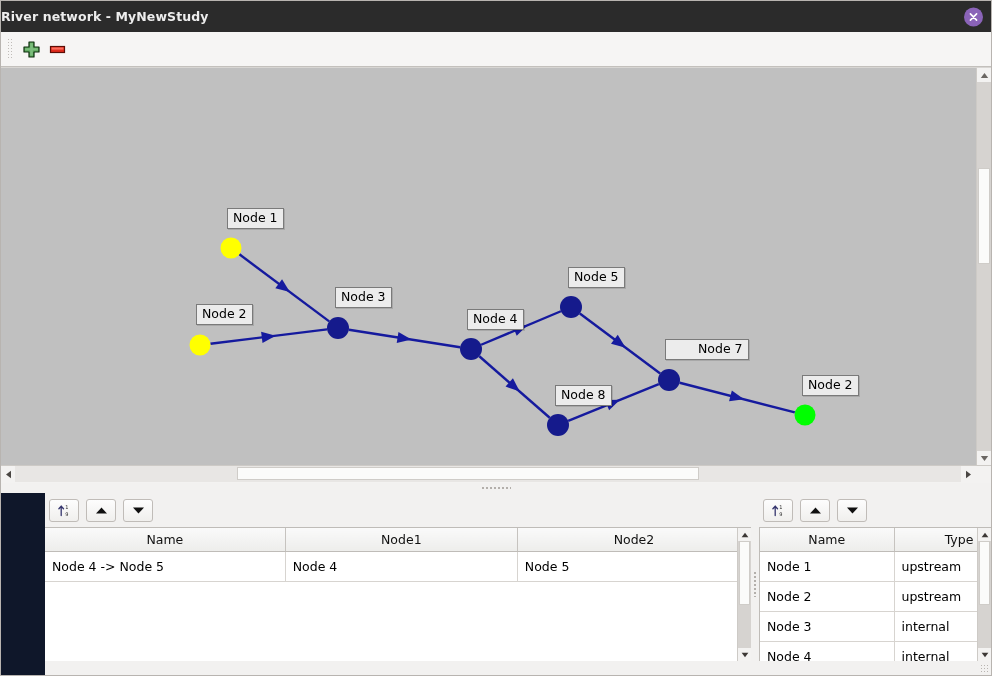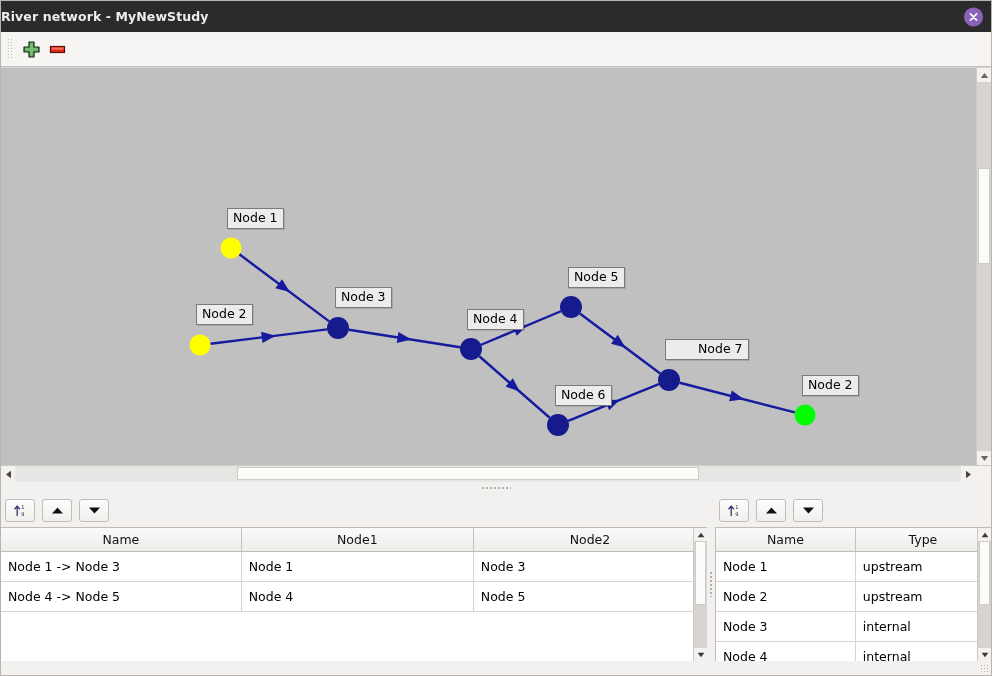--- a/index.html
+++ b/index.html
@@ -181,21 +181,22 @@
     width: 30px; height: 4px;
     background-image: radial-gradient(#b3afab 0.8px, transparent 0.9px);
     background-size: 4px 4px;
   }
 
   
   .bottom {
     flex: 1 1 auto;
     display: flex;
     min-height: 0;
-    background: #a16207;
+    background: #0f172a;
+    padding-left: 44px;
   }
   .pane {
     display: flex;
     flex-direction: column;
     min-width: 0;
     background: #f2f1f0;
   }
   .pane-left { width: 706px; flex: 0 0 706px; }
   .pane-right { flex: 1 1 auto; }
   .vsplitter {
@@ -366,21 +367,21 @@
             <circle cx="668" cy="312" r="11" fill="#151a8c"></circle>
             <circle cx="804" cy="347" r="10.5" fill="#00ff00"></circle>
           </g>
       </svg>
       <div id="label-layer">
           <div class="node-label" style="left: 226px; top: 140px;">Node 1</div>
           <div class="node-label" style="left: 195px; top: 236px;">Node 2</div>
           <div class="node-label" style="left: 334px; top: 219px;">Node 3</div>
           <div class="node-label" style="left: 466px; top: 241px;">Node 4</div>
           <div class="node-label" style="left: 567px; top: 199px;">Node 5</div>
-          <div class="node-label" style="left: 554px; top: 317px;">Node 6</div>
+          <div class="node-label" style="left: 554px; top: 317px;">Node 8</div>
           <div class="node-label" style="left: 664px; top: 271px; padding-left: 32px;">Node 7</div>
           <div class="node-label" style="left: 801px; top: 307px;">Node 2</div>
         </div>
     </div>
 
     <div class="vscroll">
       <div class="arrow-up">
         <svg width="9" height="7" viewBox="0 0 9 7">
           <path d="M4.5 1 L8.2 6 L0.8 6 Z" fill="#6b6763"></path>
         </svg>
@@ -447,25 +448,20 @@
             </colgroup>
           <thead>
               <tr id="reaches-head">
                 <th>Name</th>
                 <th>Node1</th>
                 <th>Node2</th>
               </tr>
             </thead>
           <tbody id="reaches-body">
               <tr>
-                <td>Node 1 -&gt; Node 3</td>
-                <td>Node 1</td>
-                <td>Node 3</td>
-              </tr>
-              <tr>
                 <td>Node 4 -&gt; Node 5</td>
                 <td>Node 4</td>
                 <td>Node 5</td>
               </tr>
             </tbody>
         </table>
         <div class="tbl-vscroll">
           <div class="a-up">
             <svg width="8" height="6" viewBox="0 0 8 6">
               <path d="M4 0.8 L7.4 5.2 L0.6 5.2 Z" fill="#3c3835"></path>

